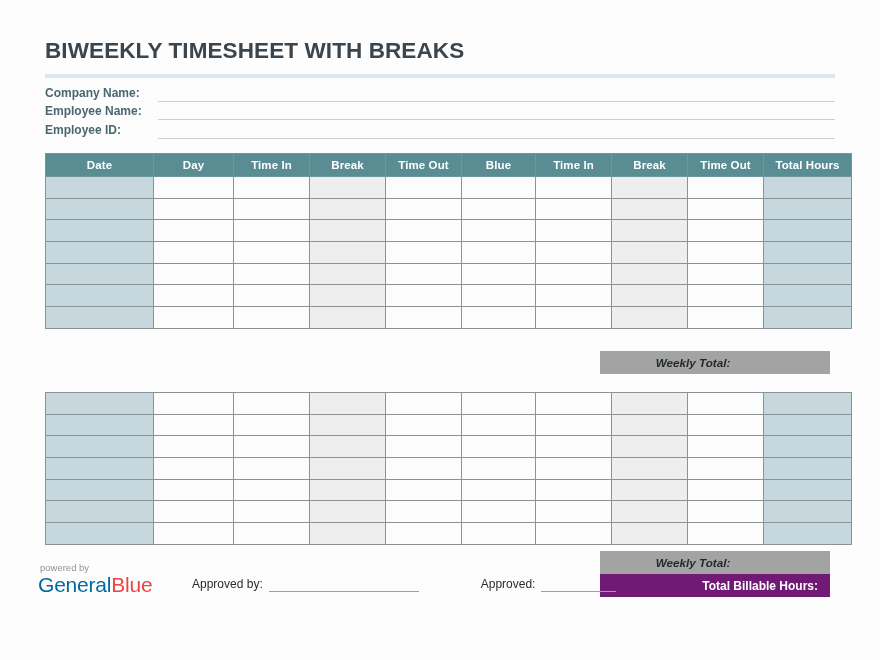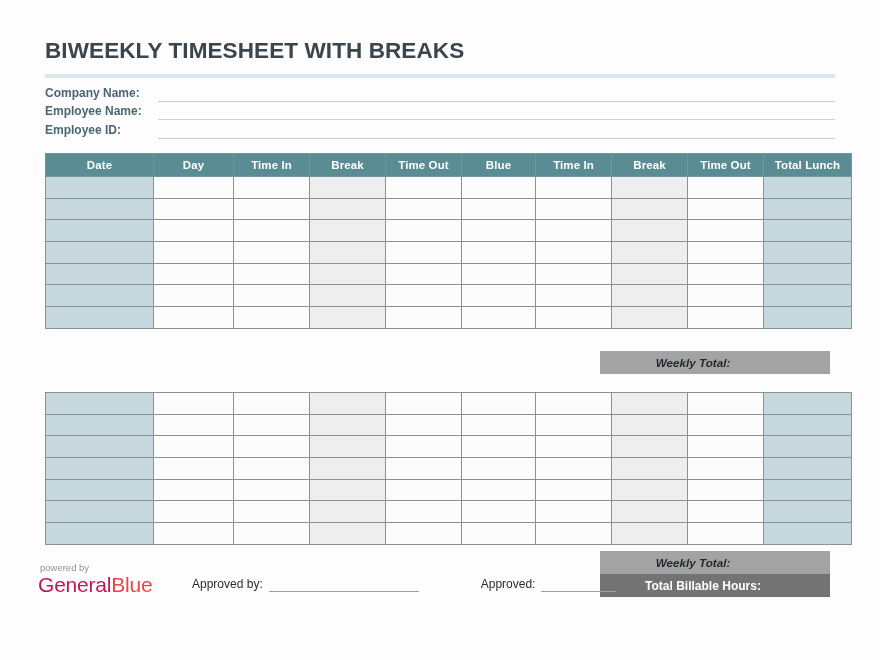--- a/index.html
+++ b/index.html
@@ -129,24 +129,24 @@
   }
   #weekly-total-one { top: 351px; }
   #weekly-total-two { top: 551px; }
 
   .billable-bar {
     position: absolute;
     left: 600px;
     top: 574px;
     width: 230px;
     height: 23px;
-    background: #737373;
+    background: #701a75;
     display: flex;
     align-items: center;
-    justify-content: center;
+    justify-content: flex-end;
     box-sizing: border-box;
   }
   .billable-bar span {
     font-size: 12px;
     font-weight: bold;
     color: #ffffff;
     transform: translateX(-12px);
   }
 
   
@@ -160,21 +160,21 @@
     font-size: 9.5px;
     color: #8d9296;
     line-height: 11px;
     padding-left: 2px;
   }
   .brand-name {
     font-size: 21px;
     line-height: 23px;
     letter-spacing: -0.2px;
   }
-  .brand-general { color: #be185d; }
+  .brand-general { color: #0369a1; }
   .brand-blue    { color: #ef4444; }
 
   .sign-row {
     position: absolute;
     left: 192px;
     top: 577px;
     display: flex;
     align-items: flex-end;
   }
   .sign-label {
@@ -231,21 +231,21 @@
         <tr id="head-one">
           <th>Date</th>
           <th>Day</th>
           <th>Time In</th>
           <th>Break</th>
           <th>Time Out</th>
           <th>Blue</th>
           <th>Time In</th>
           <th>Break</th>
           <th>Time Out</th>
-          <th>Total Lunch</th>
+          <th>Total Hours</th>
         </tr>
       </thead>
     <tbody id="body-one">
         <tr>
           <td class="shade-date"></td>
           <td></td>
           <td></td>
           <td class="shade-break"></td>
           <td></td>
           <td></td>

